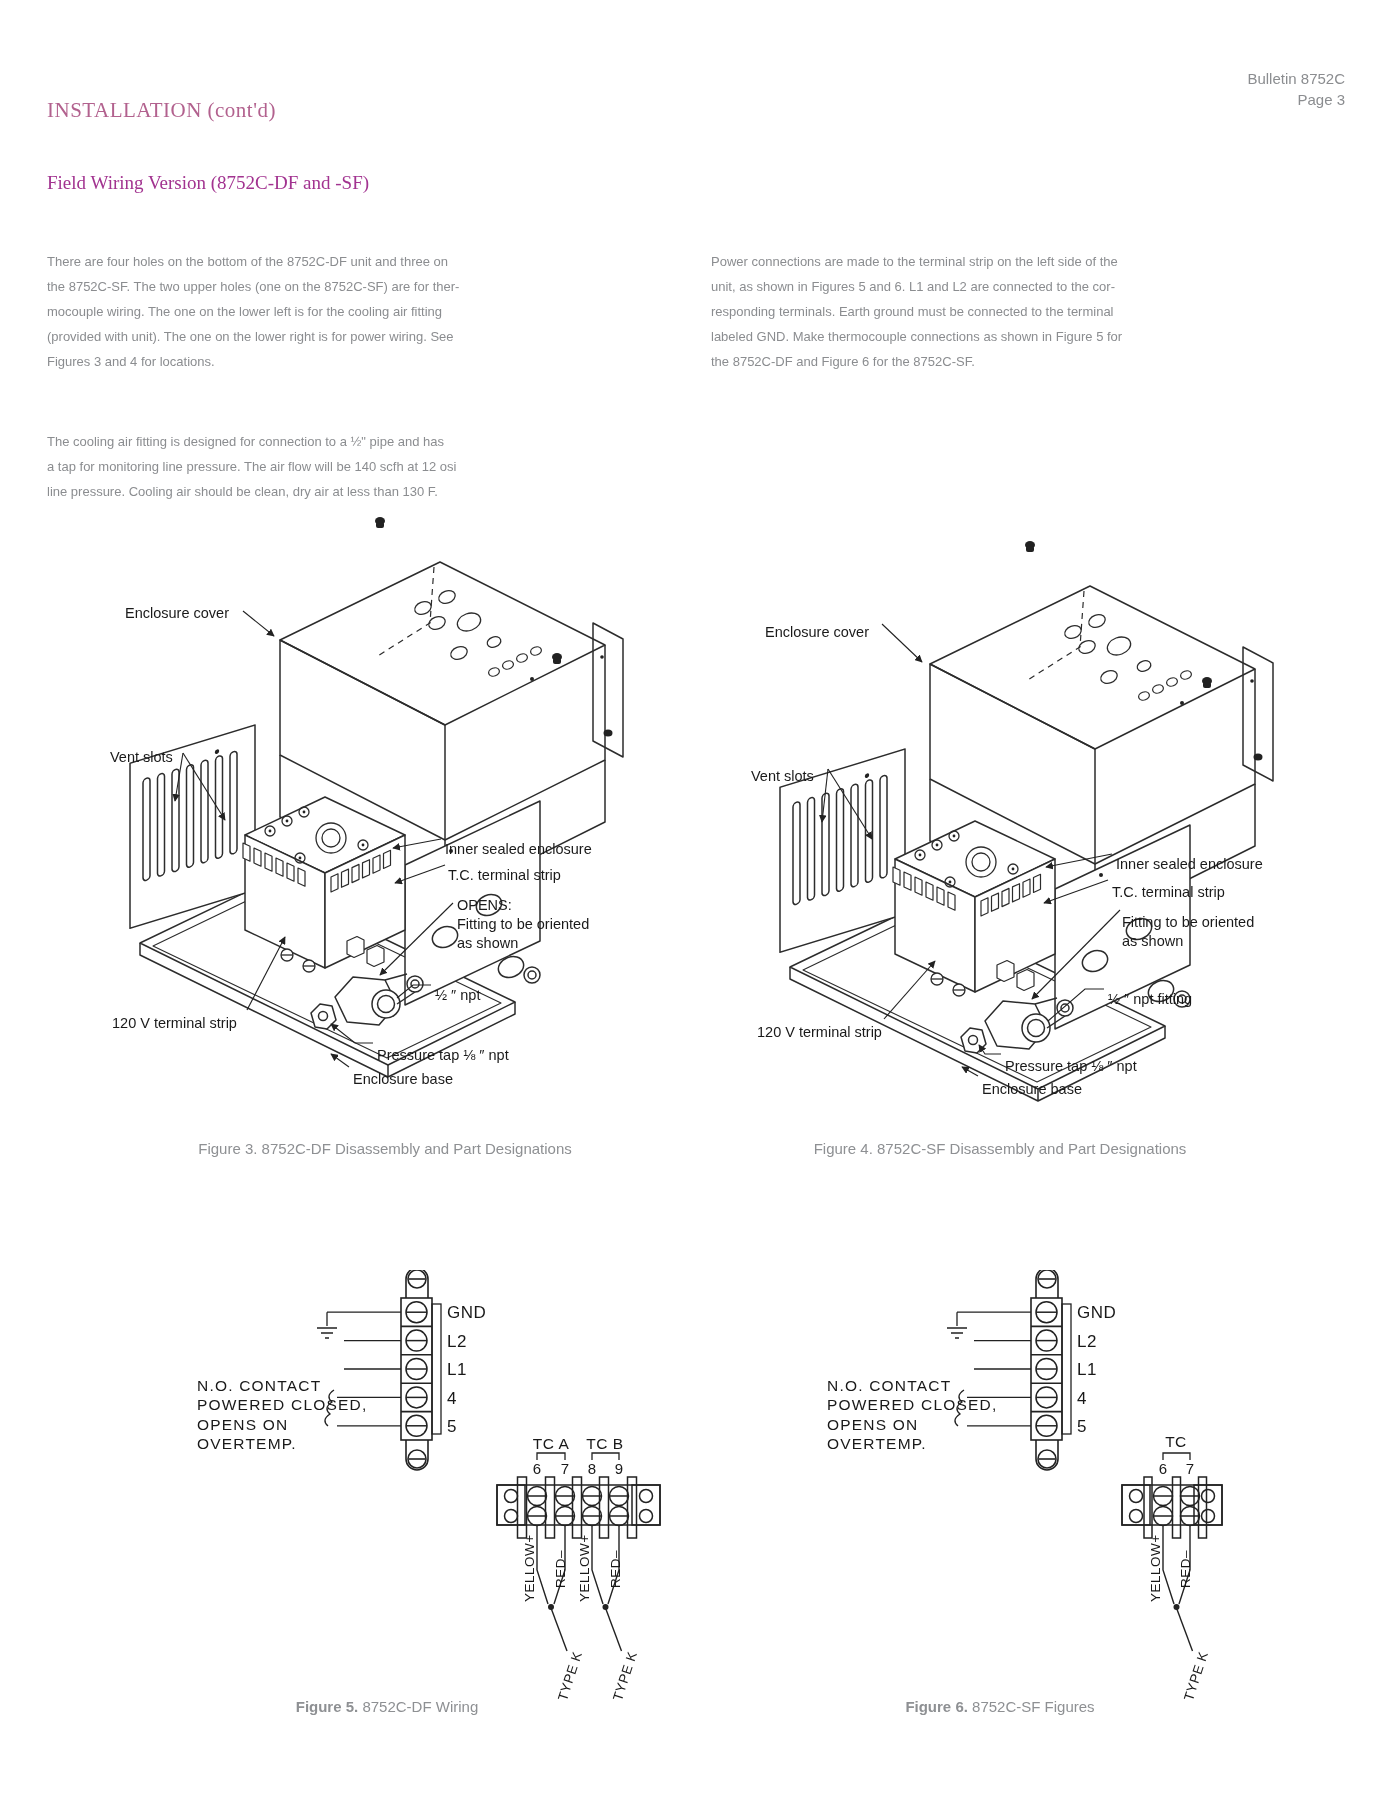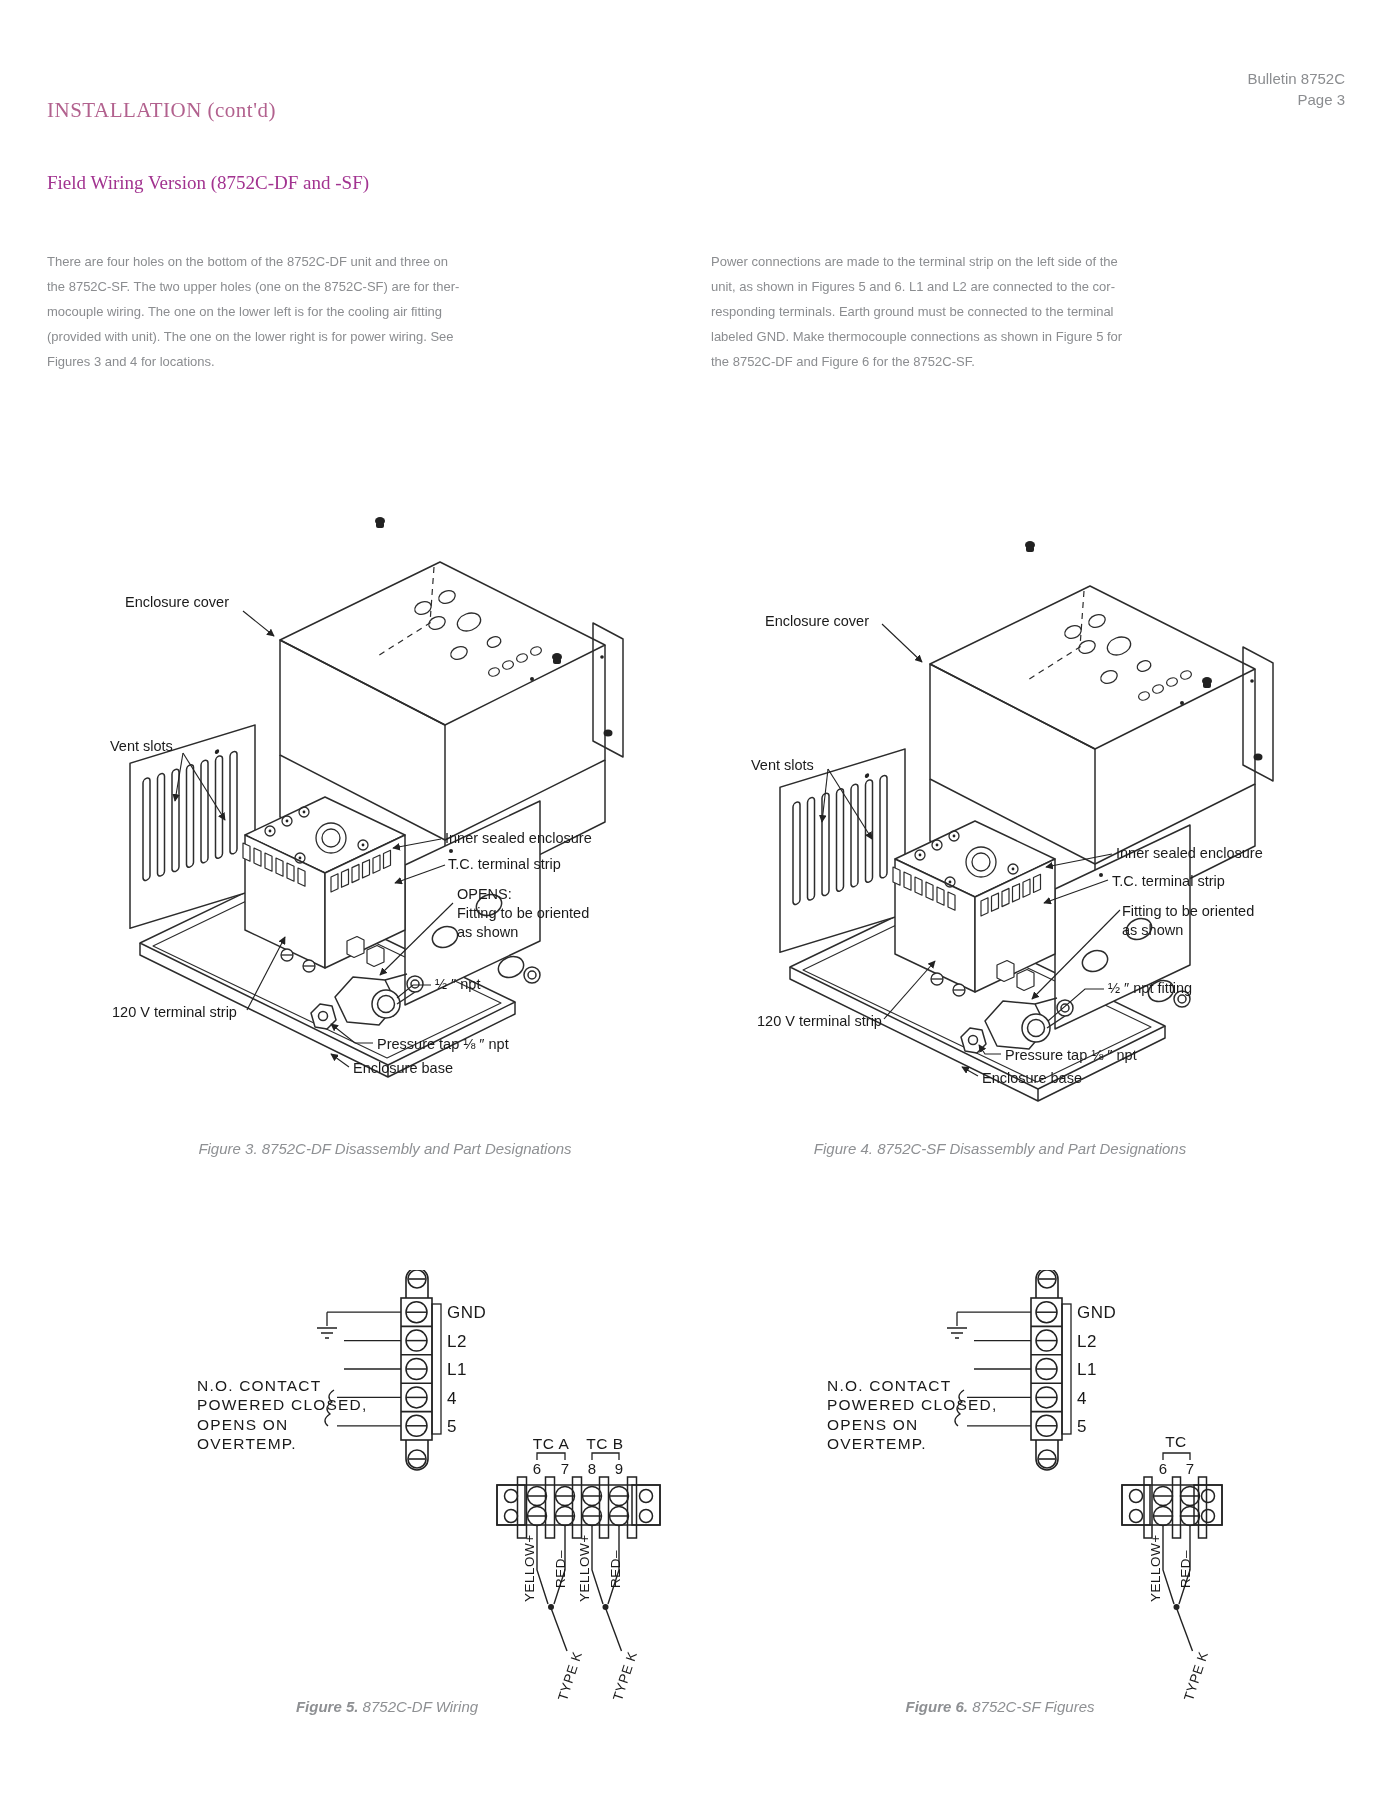--- a/index.html
+++ b/index.html
@@ -7,22 +7,22 @@
         font-family:"Liberation Sans",sans-serif;}
   .hdr{position:absolute;right:46px;top:36px;text-align:right;font-size:15px;line-height:21px;color:#8b8d90;margin-top:32px;}
   .title{position:absolute;left:47px;top:98px;font-family:"Liberation Serif",serif;font-size:21px;
          letter-spacing:0.5px;color:#b2618e;}
   .section{position:absolute;left:47px;top:172px;font-family:"Liberation Serif",serif;font-size:19px;
            color:#a23390;}
   .body-col{position:absolute;top:224px;font-size:13px;line-height:25px;color:#8b8d90;white-space:pre-line;}
   .body-col .p2{margin-top:30px;white-space:pre-line;}
   .figwrap{position:absolute;}
   .figwrap svg{position:absolute;left:0;top:0;}
-  .lbl{position:absolute;font-size:14.5px;line-height:1.3;color:#1a1a1a;white-space:pre-line;}
-  .cap{position:absolute;font-size:15px;color:#8e9093;text-align:center;font-style:italic;}
+  .lbl{position:absolute;font-size:14.5px;line-height:1.3;color:#1a1a1a;white-space:pre-line;margin-top:11px;}
+  .cap{position:absolute;font-size:15px;color:#8e9093;text-align:center;}
   .cap .b{font-weight:bold;}
   .nocon{position:absolute;font-size:15.5px;letter-spacing:1.2px;line-height:1.25;color:#191919;white-space:pre-line;margin-left:45px;}
   .pterm{position:absolute;font-size:17px;letter-spacing:0.5px;color:#191919;}
   .tch{position:absolute;font-size:15.5px;letter-spacing:0.5px;color:#191919;text-align:center;}
   .num{position:absolute;font-size:15px;color:#191919;width:14px;text-align:center;}
   .rot{position:absolute;font-size:13.5px;letter-spacing:0.5px;color:#191919;white-space:nowrap;
        transform:rotate(-90deg);transform-origin:left top;}
   .rots{position:absolute;font-size:13.5px;letter-spacing:0.5px;color:#191919;white-space:nowrap;
        transform:rotate(-72deg);transform-origin:left top;}
 </style>
@@ -187,20 +187,23 @@
 
   <div class="title">INSTALLATION (cont'd)</div>
   <div class="section">Field Wiring Version (8752C-DF and -SF)</div>
 
   <div class="body-col" style="left:47px;width:605px;">
     <div class="p1">There are four holes on the bottom of the 8752C-DF unit and three on
 the 8752C-SF. The two upper holes (one on the 8752C-SF) are for ther-
 mocouple wiring. The one on the lower left is for the cooling air fitting
 (provided with unit). The one on the lower right is for power wiring. See
 Figures 3 and 4 for locations.</div>
+    <div class="p2">The cooling air fitting is designed for connection to a ½" pipe and has
+a tap for monitoring line pressure. The air flow will be 140 scfh at 12 osi
+line pressure. Cooling air should be clean, dry air at less than 130 F.</div>
   </div>
   <div class="body-col" style="left:711px;width:640px;">
     <div class="p1">Power connections are made to the terminal strip on the left side of the
 unit, as shown in Figures 5 and 6. L1 and L2 are connected to the cor-
 responding terminals. Earth ground must be connected to the terminal
 labeled GND. Make thermocouple connections as shown in Figure 5 for
 the 8752C-DF and Figure 6 for the 8752C-SF.</div>
   </div>
 
   <div class="figwrap" style="left:95px;top:505px;width:545px;height:610px;">

